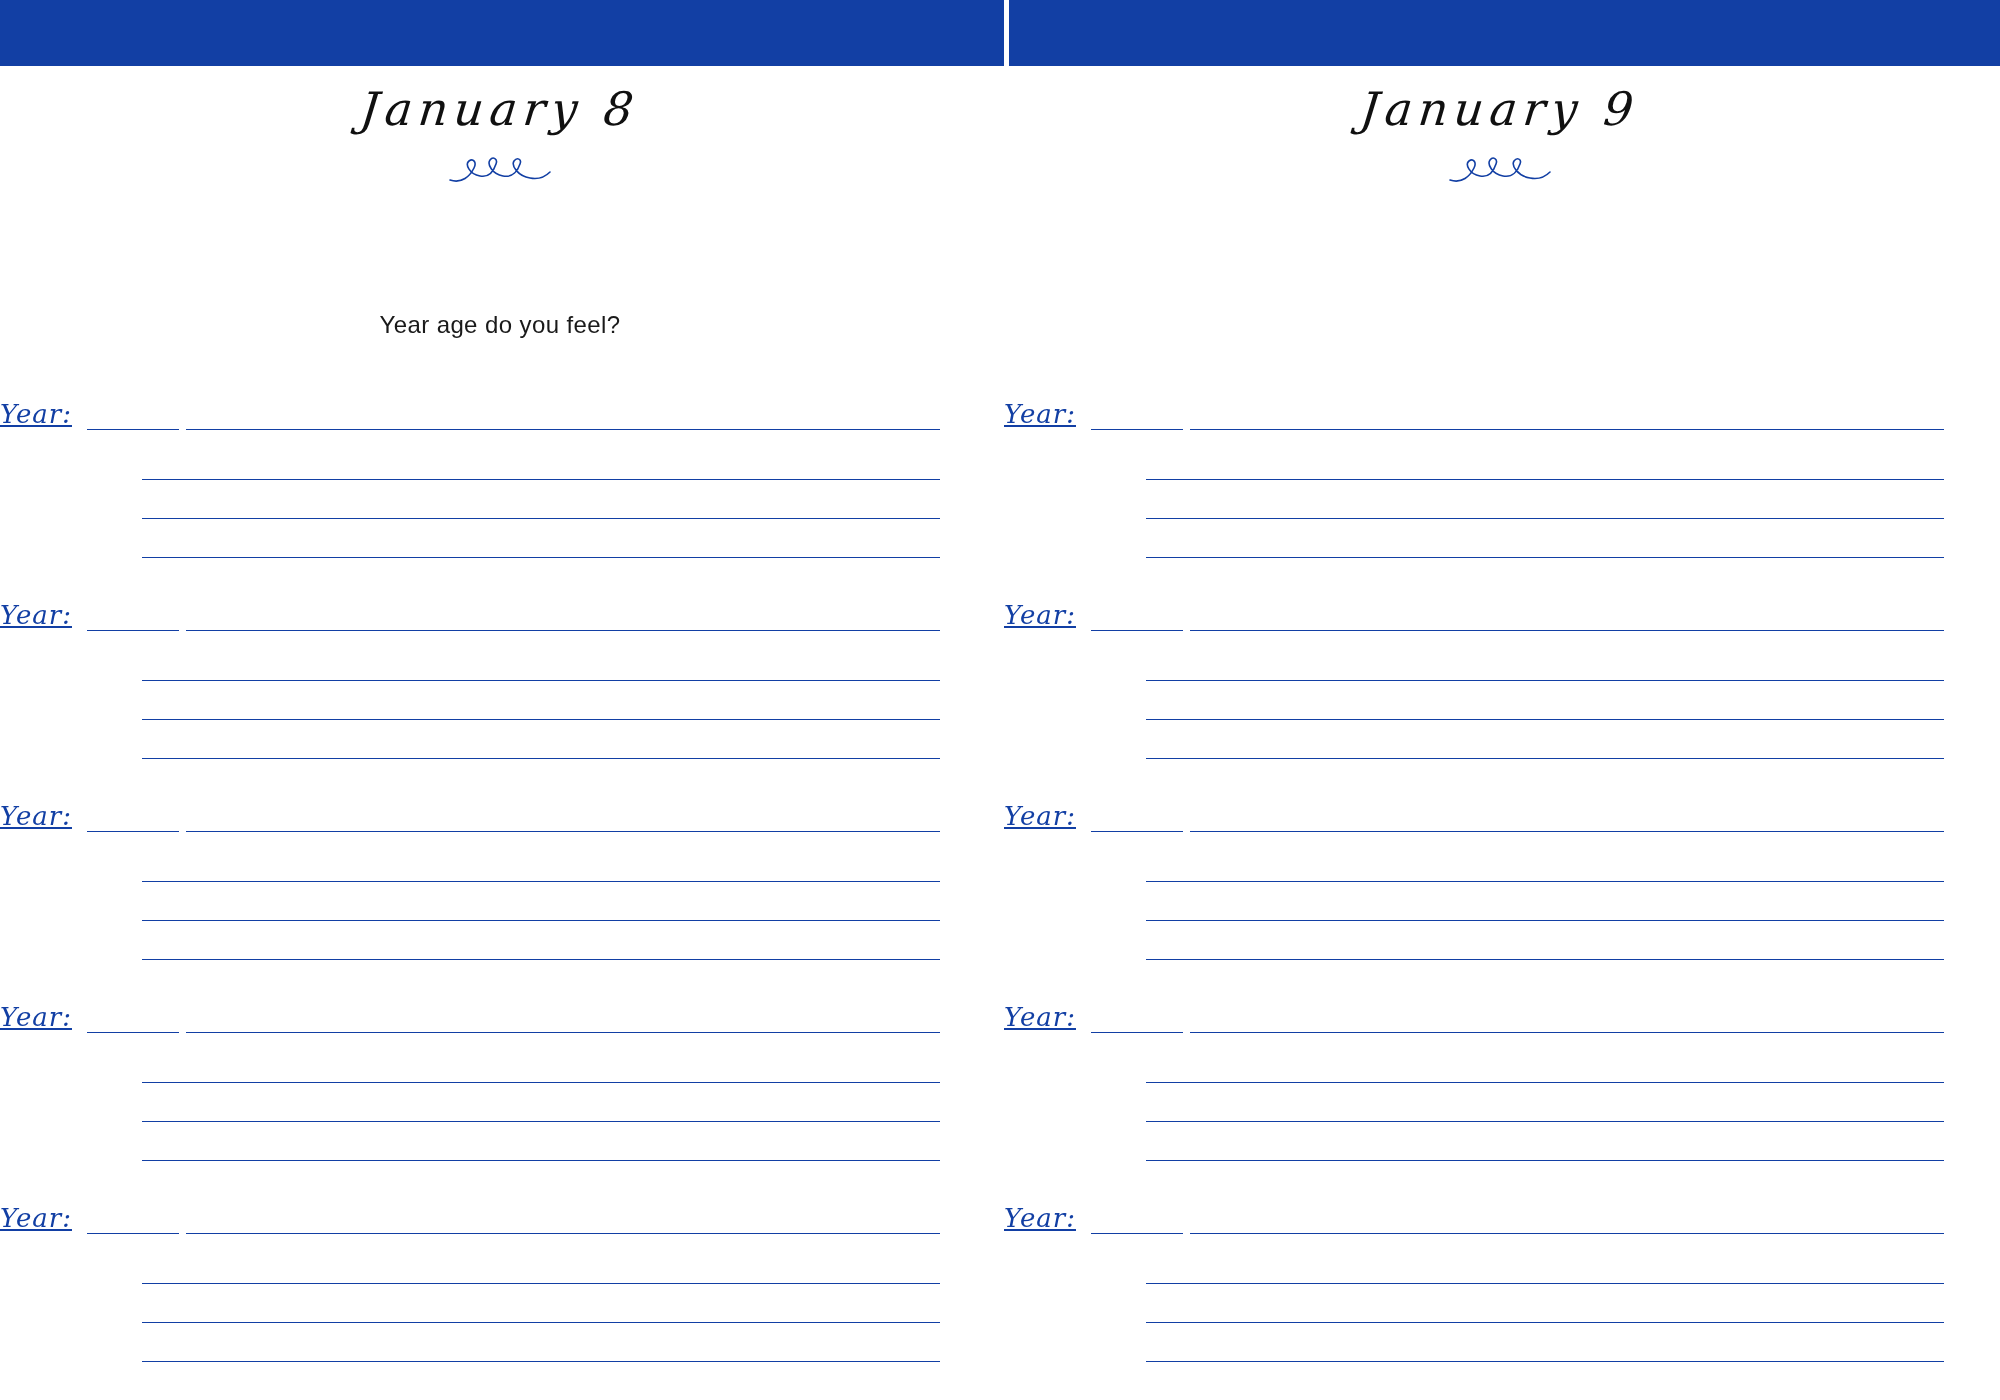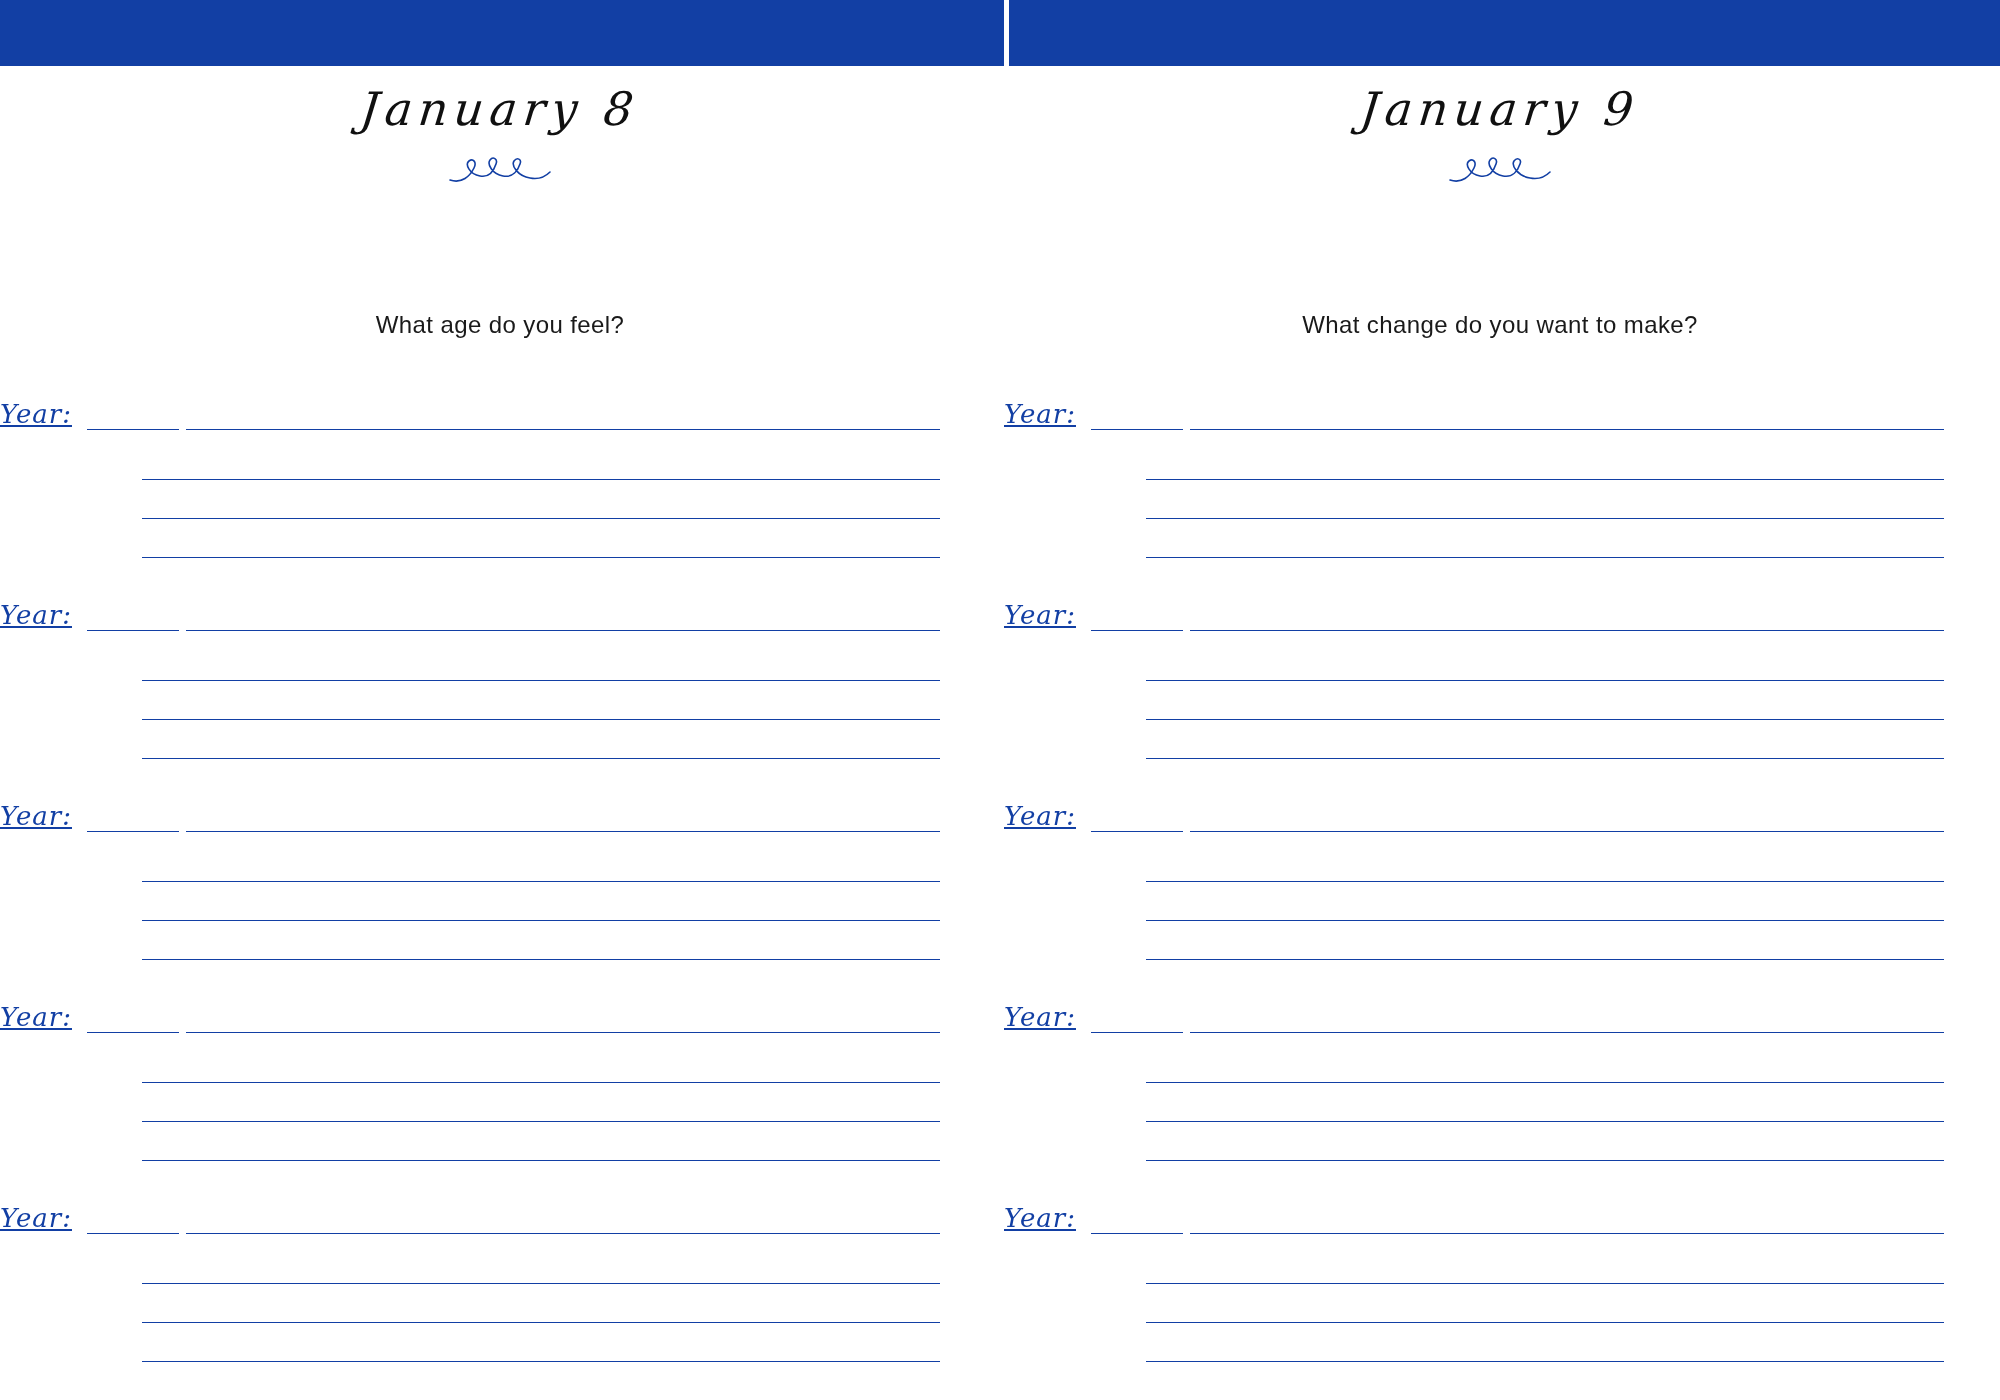--- a/index.html
+++ b/index.html
@@ -168,21 +168,21 @@
 
     <div class="leaf left">
       <div class="date-title">January 8</div>
 
       <div class="flourish">
         <svg width="120" height="38" viewBox="0 0 120 38" fill="none" stroke="#123fa4" stroke-width="1.6" stroke-linecap="round">
           <path d="M10 26 C 22 30, 30 22, 34 14 C 37 8, 33 4, 29 7 C 25 10, 29 20, 40 22 C 50 24, 54 16, 56 10 C 58 5, 53 2, 50 6 C 47 10, 52 20, 63 22 C 73 24, 78 16, 80 10 C 82 5, 77 3, 74 7 C 71 12, 78 22, 90 24 C 100 26, 106 22, 110 18"></path>
         </svg>
       </div>
 
-      <div class="prompt">What age do you feel?</div>
+      <div class="prompt">Year age do you feel?</div>
 
       <div class="entries">
 
         <div class="entry">
           <div class="entry-head">
             <span class="year-label">Year:</span>
             <span class="year-blank"></span>
             <span class="head-rule"></span>
           </div>
           <div class="rule"></div>
@@ -239,21 +239,20 @@
 
     <div class="leaf right">
       <div class="date-title">January 9</div>
 
       <div class="flourish">
         <svg width="120" height="38" viewBox="0 0 120 38" fill="none" stroke="#123fa4" stroke-width="1.6" stroke-linecap="round">
           <path d="M10 26 C 22 30, 30 22, 34 14 C 37 8, 33 4, 29 7 C 25 10, 29 20, 40 22 C 50 24, 54 16, 56 10 C 58 5, 53 2, 50 6 C 47 10, 52 20, 63 22 C 73 24, 78 16, 80 10 C 82 5, 77 3, 74 7 C 71 12, 78 22, 90 24 C 100 26, 106 22, 110 18"></path>
         </svg>
       </div>
 
-      <div class="prompt">What change do you want to make?</div>
 
       <div class="entries">
 
         <div class="entry">
           <div class="entry-head">
             <span class="year-label">Year:</span>
             <span class="year-blank"></span>
             <span class="head-rule"></span>
           </div>
           <div class="rule"></div>

